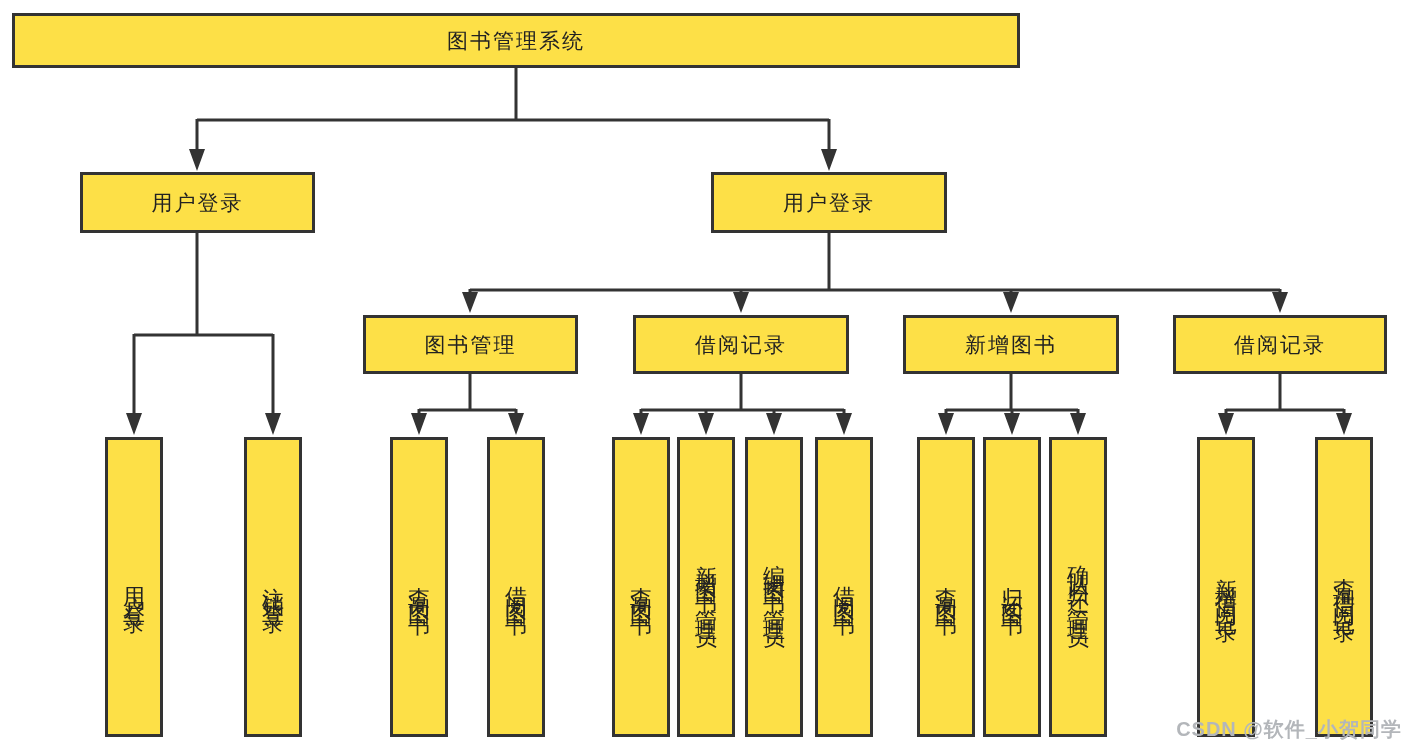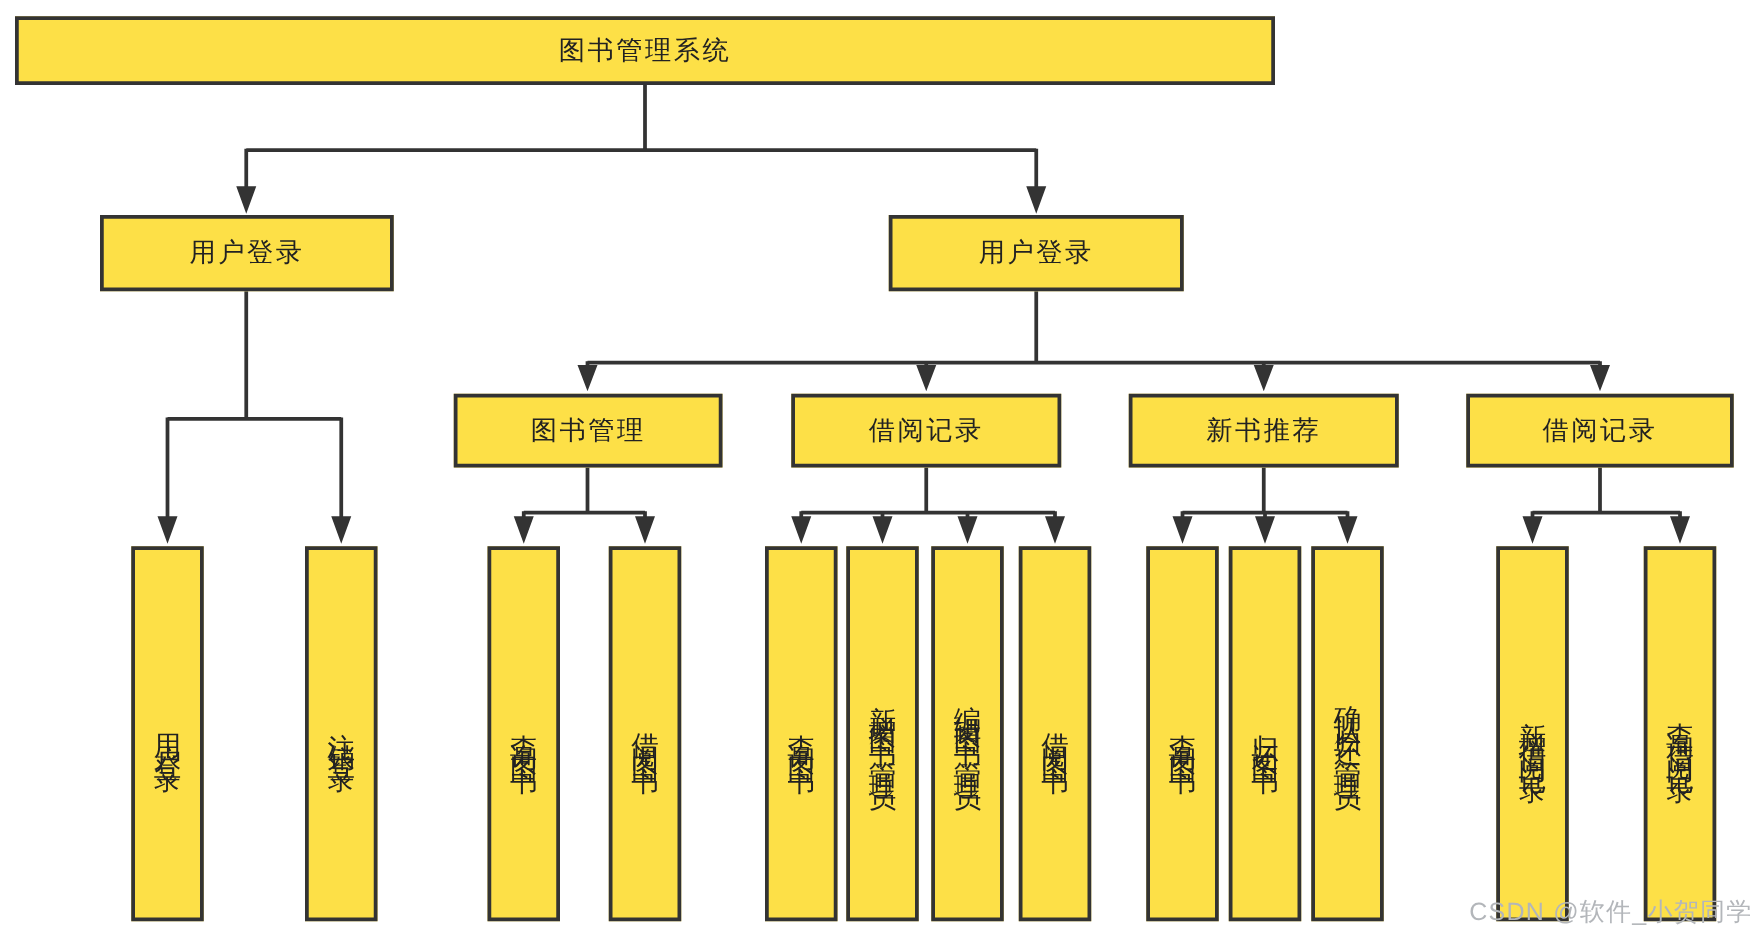--- a/index.html
+++ b/index.html
@@ -16,21 +16,21 @@
   }
   .box span{
     font-size:21px;letter-spacing:2px;line-height:1;white-space:nowrap;
   }
   .vbox span{
     writing-mode:vertical-lr;text-orientation:mixed;
     font-size:22px;letter-spacing:9px;line-height:1;white-space:nowrap;
   }
   .watermark{
     position:absolute;right:3px;bottom:4px;z-index:3;
-    font-size:20px;color:#b3b6ba;letter-spacing:1px;white-space:nowrap;
+    font-size:20px;color:#b3b6ba;letter-spacing:1px;white-space:nowrap;font-weight:bold;
   }
 </style>
 </head>
 <body>
 
 <div id="canvas">
 
   <svg class="connectors" width="1405" height="747" viewBox="0 0 1405 747">
     <g stroke="#333333" stroke-width="3" fill="none">
       <path d="M516 68 V121 M197 120 H829 M197 119 V152 M829 119 V152"></path>
@@ -63,21 +63,21 @@
     <span>用户登录</span>
   </div>
 
   <div class="box" style="left:363px;top:315px;width:215px;height:59px">
     <span>图书管理</span>
   </div>
   <div class="box" style="left:633px;top:315px;width:216px;height:59px">
     <span>借阅记录</span>
   </div>
   <div class="box" style="left:903px;top:315px;width:216px;height:59px">
-    <span>新书推荐</span>
+    <span>新增图书</span>
   </div>
   <div class="box" style="left:1173px;top:315px;width:214px;height:59px">
     <span>借阅记录</span>
   </div>
 
   <div class="vbox" style="left:105px;top:437px;width:58px;height:300px">
     <span>用户登录</span>
   </div>
   <div class="vbox" style="left:244px;top:437px;width:58px;height:300px">
     <span>注销登录</span>

